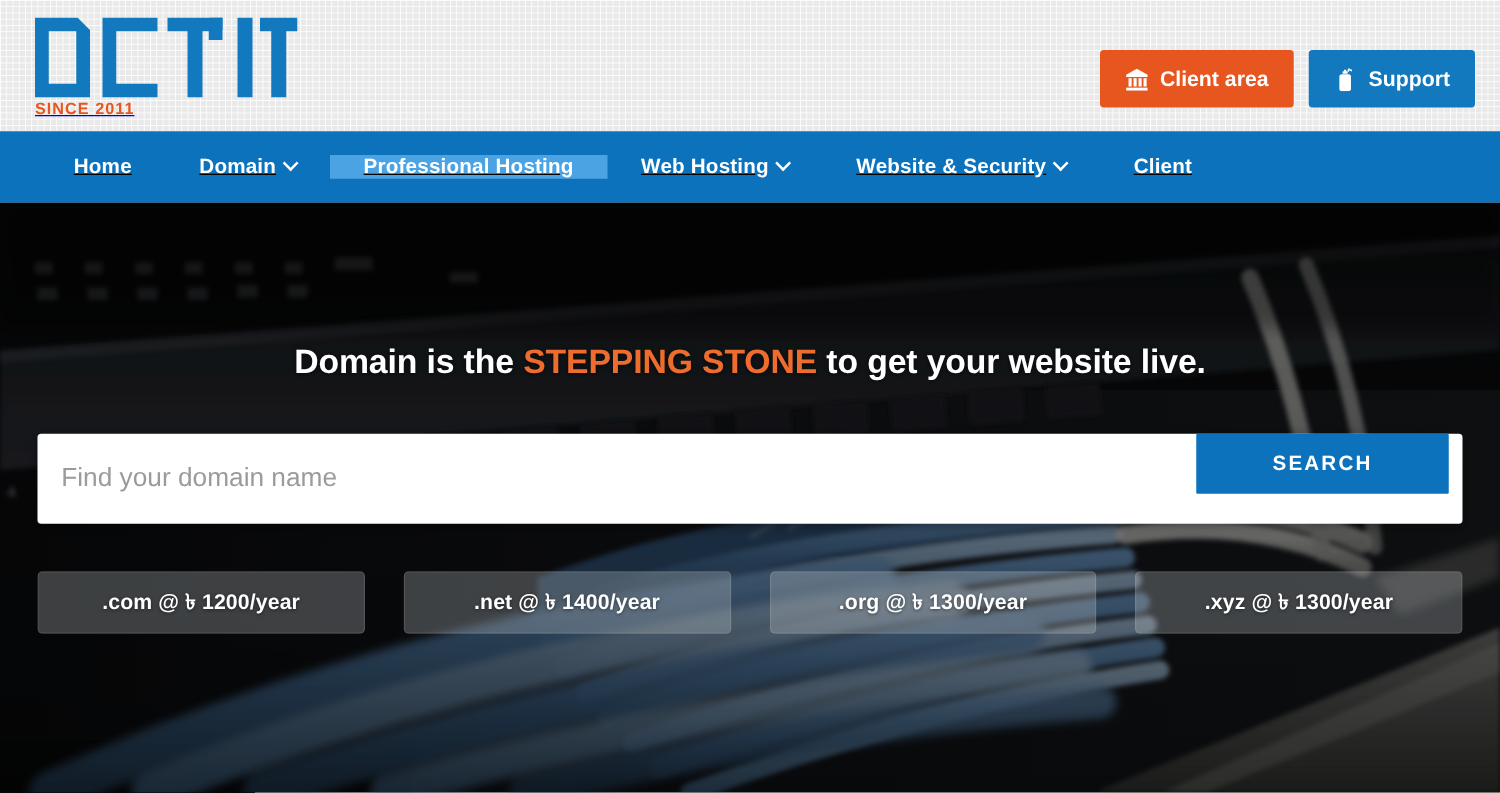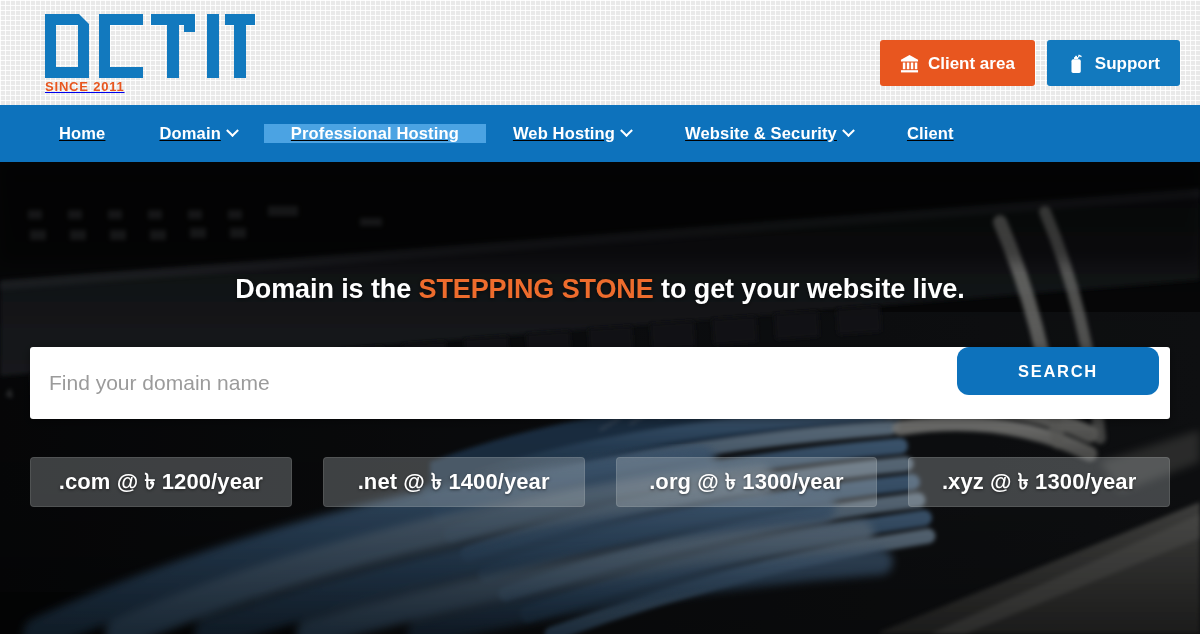--- a/index.html
+++ b/index.html
@@ -33,21 +33,20 @@
     align-items: flex-start;
     justify-content: space-between;
   }
 
   
   .logo-block {
     position: absolute;
     left: 28px;
     top: 14px;
     user-select: none;
-    margin-left: 17px;
   }
   .logo-mark {
     display: block;
   }
   .logo-since {
     font-size: 13px;
     font-weight: bold;
     letter-spacing: 0.8px;
     color: #E8561F;
     margin-top: 2px;
@@ -190,21 +189,21 @@
     font-family: "Liberation Sans", sans-serif;
   }
   .search-input::placeholder { color: #9b9b9b; opacity: 1; }
   .search-btn {
     flex: none;
     height: 48px;
     min-width: 202px;
     padding: 0 26px;
     background: #0D72BC;
     border: none;
-    border-radius: 12px;
+    border-radius: 1px;
     color: #ffffff;
     font-size: 16.5px;
     font-weight: bold;
     letter-spacing: 1.7px;
     cursor: pointer;
     font-family: "Liberation Sans", sans-serif;
   }
 
   
   .chips {
@@ -218,21 +217,21 @@
   .chip {
     flex: 1 1 0;
     height: 50px;
     border-radius: 4px;
     background: rgba(190,195,200,0.30);
     border: 1px solid rgba(255,255,255,0.10);
     display: flex;
     align-items: center;
     justify-content: center;
     color: #ffffff;
-    font-size: 22px;
+    font-size: 17px;
     font-weight: bold;
     letter-spacing: 0.1px;
     cursor: pointer;
     text-shadow: 0 1px 3px rgba(0,0,0,0.5);
     white-space: nowrap;
     font-family: "Liberation Sans", sans-serif;
   }
 </style>
 </head>
 <body>

